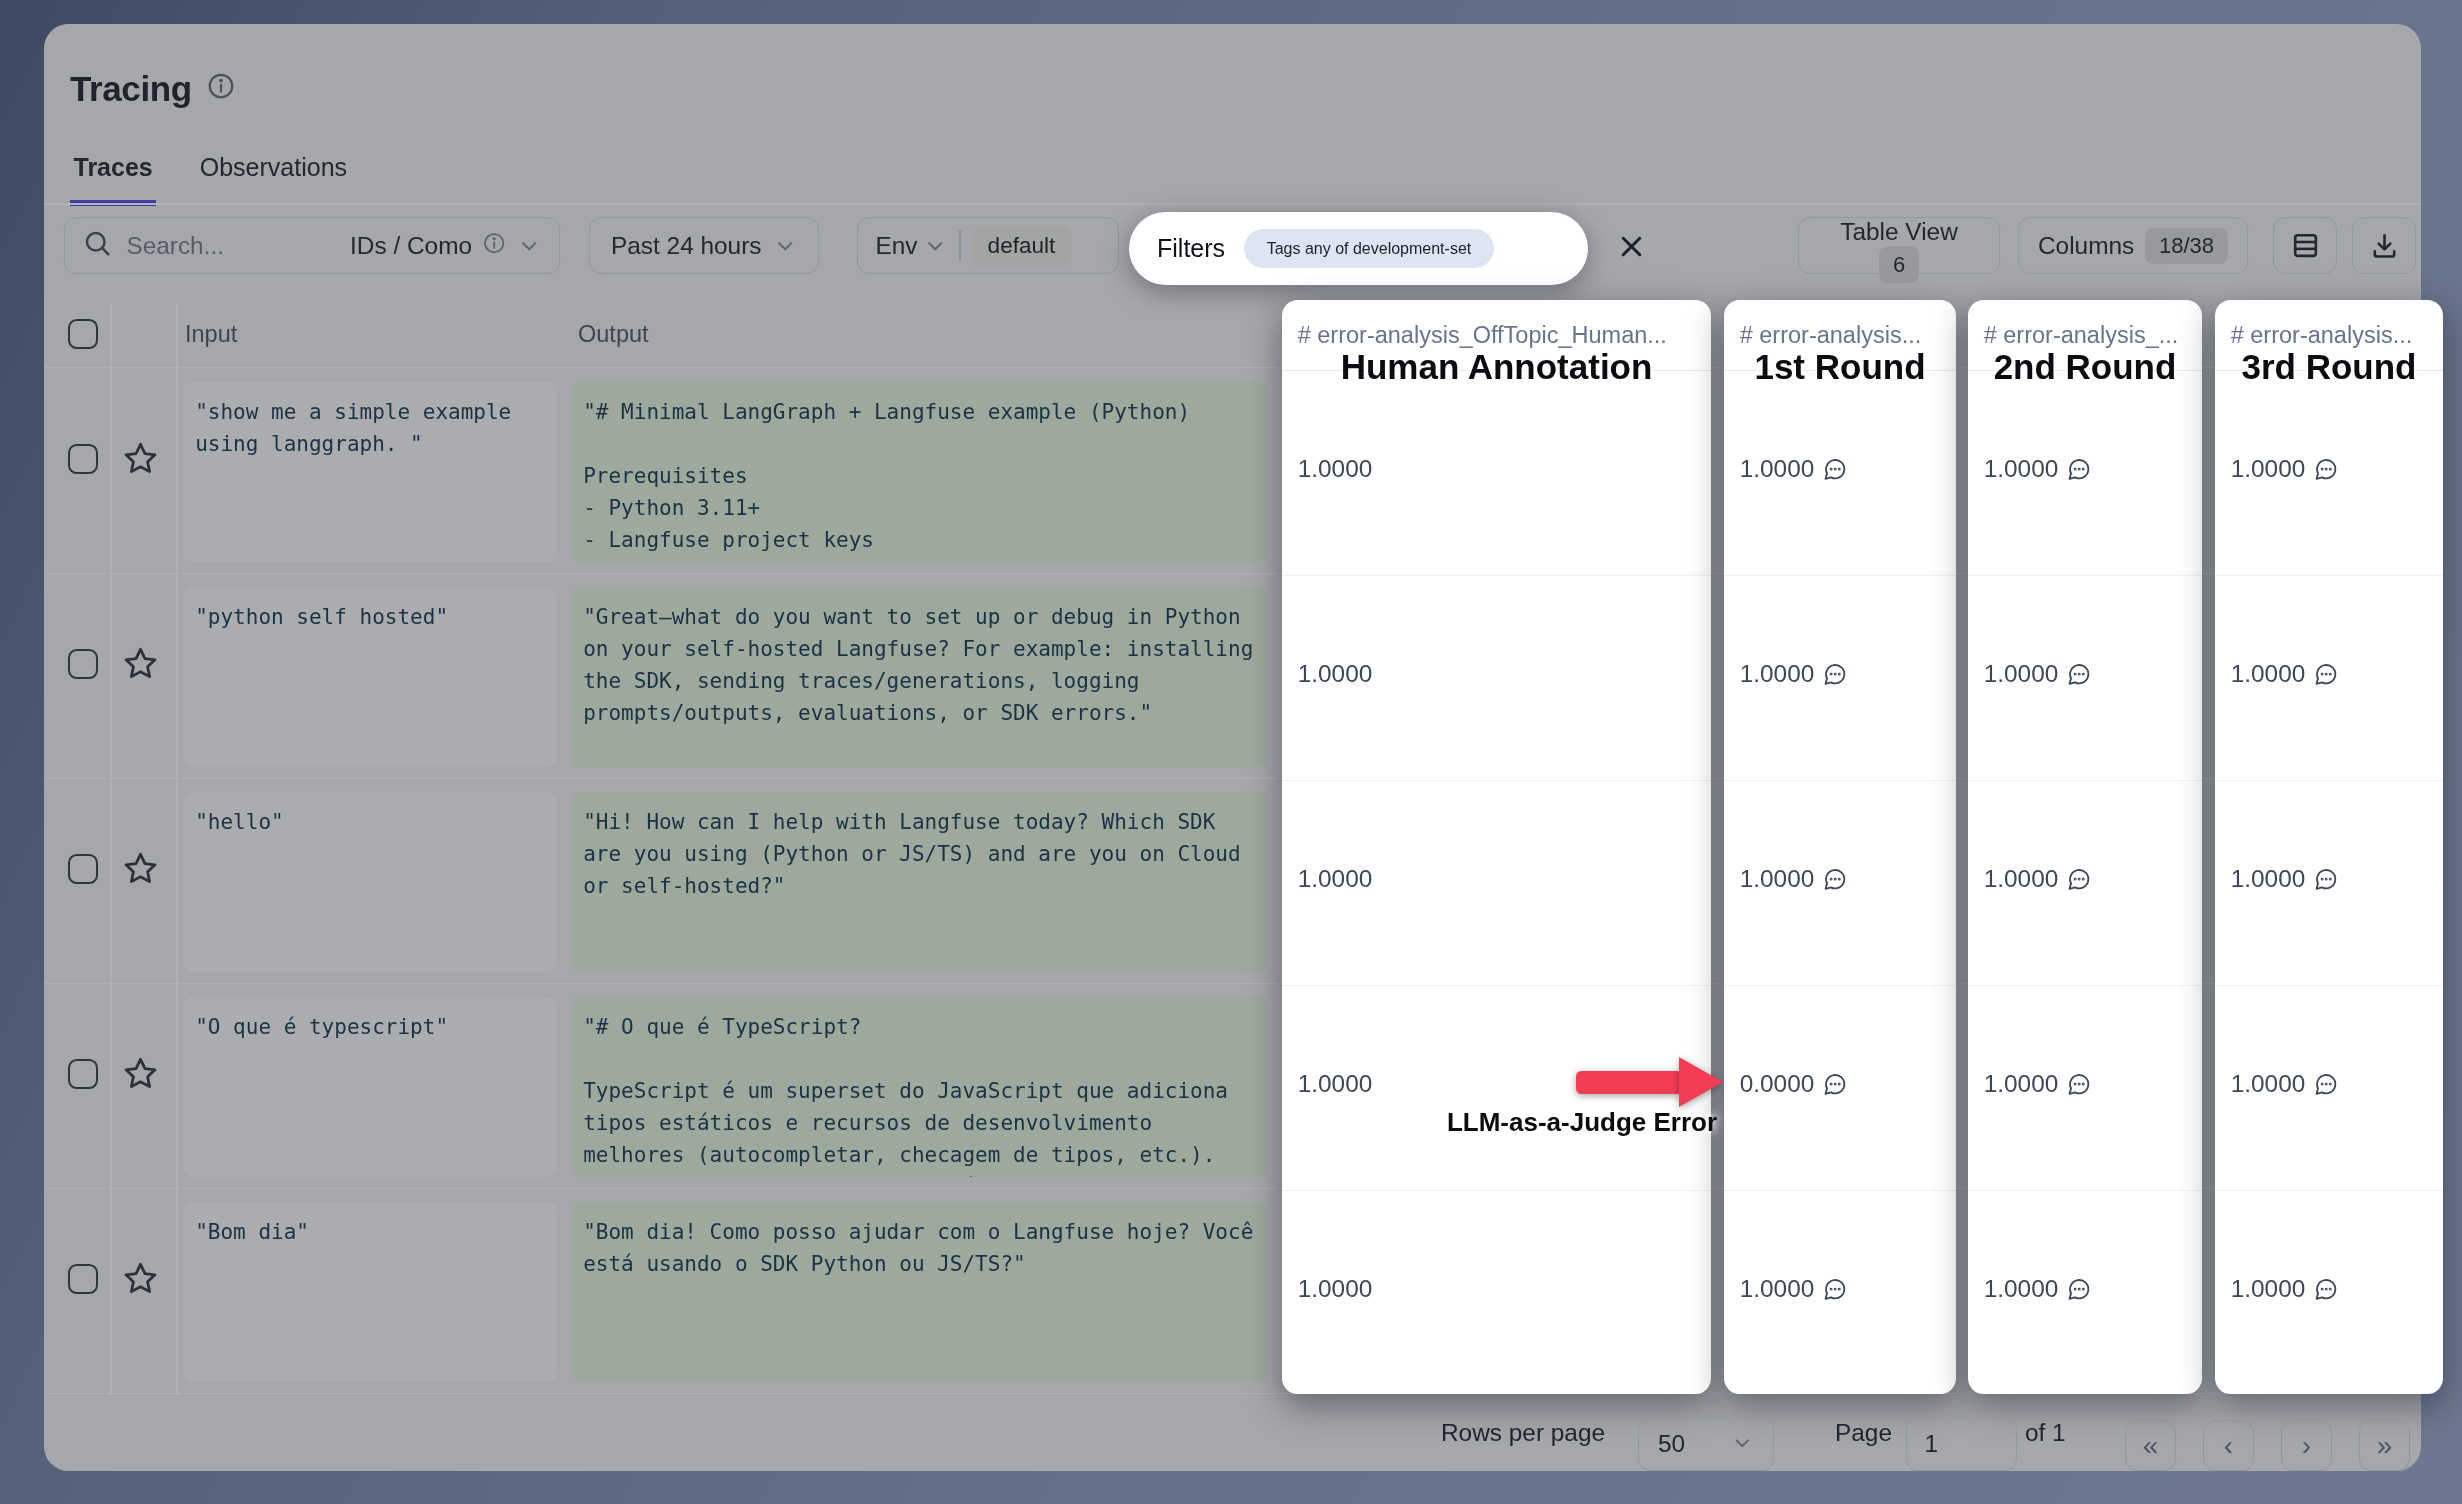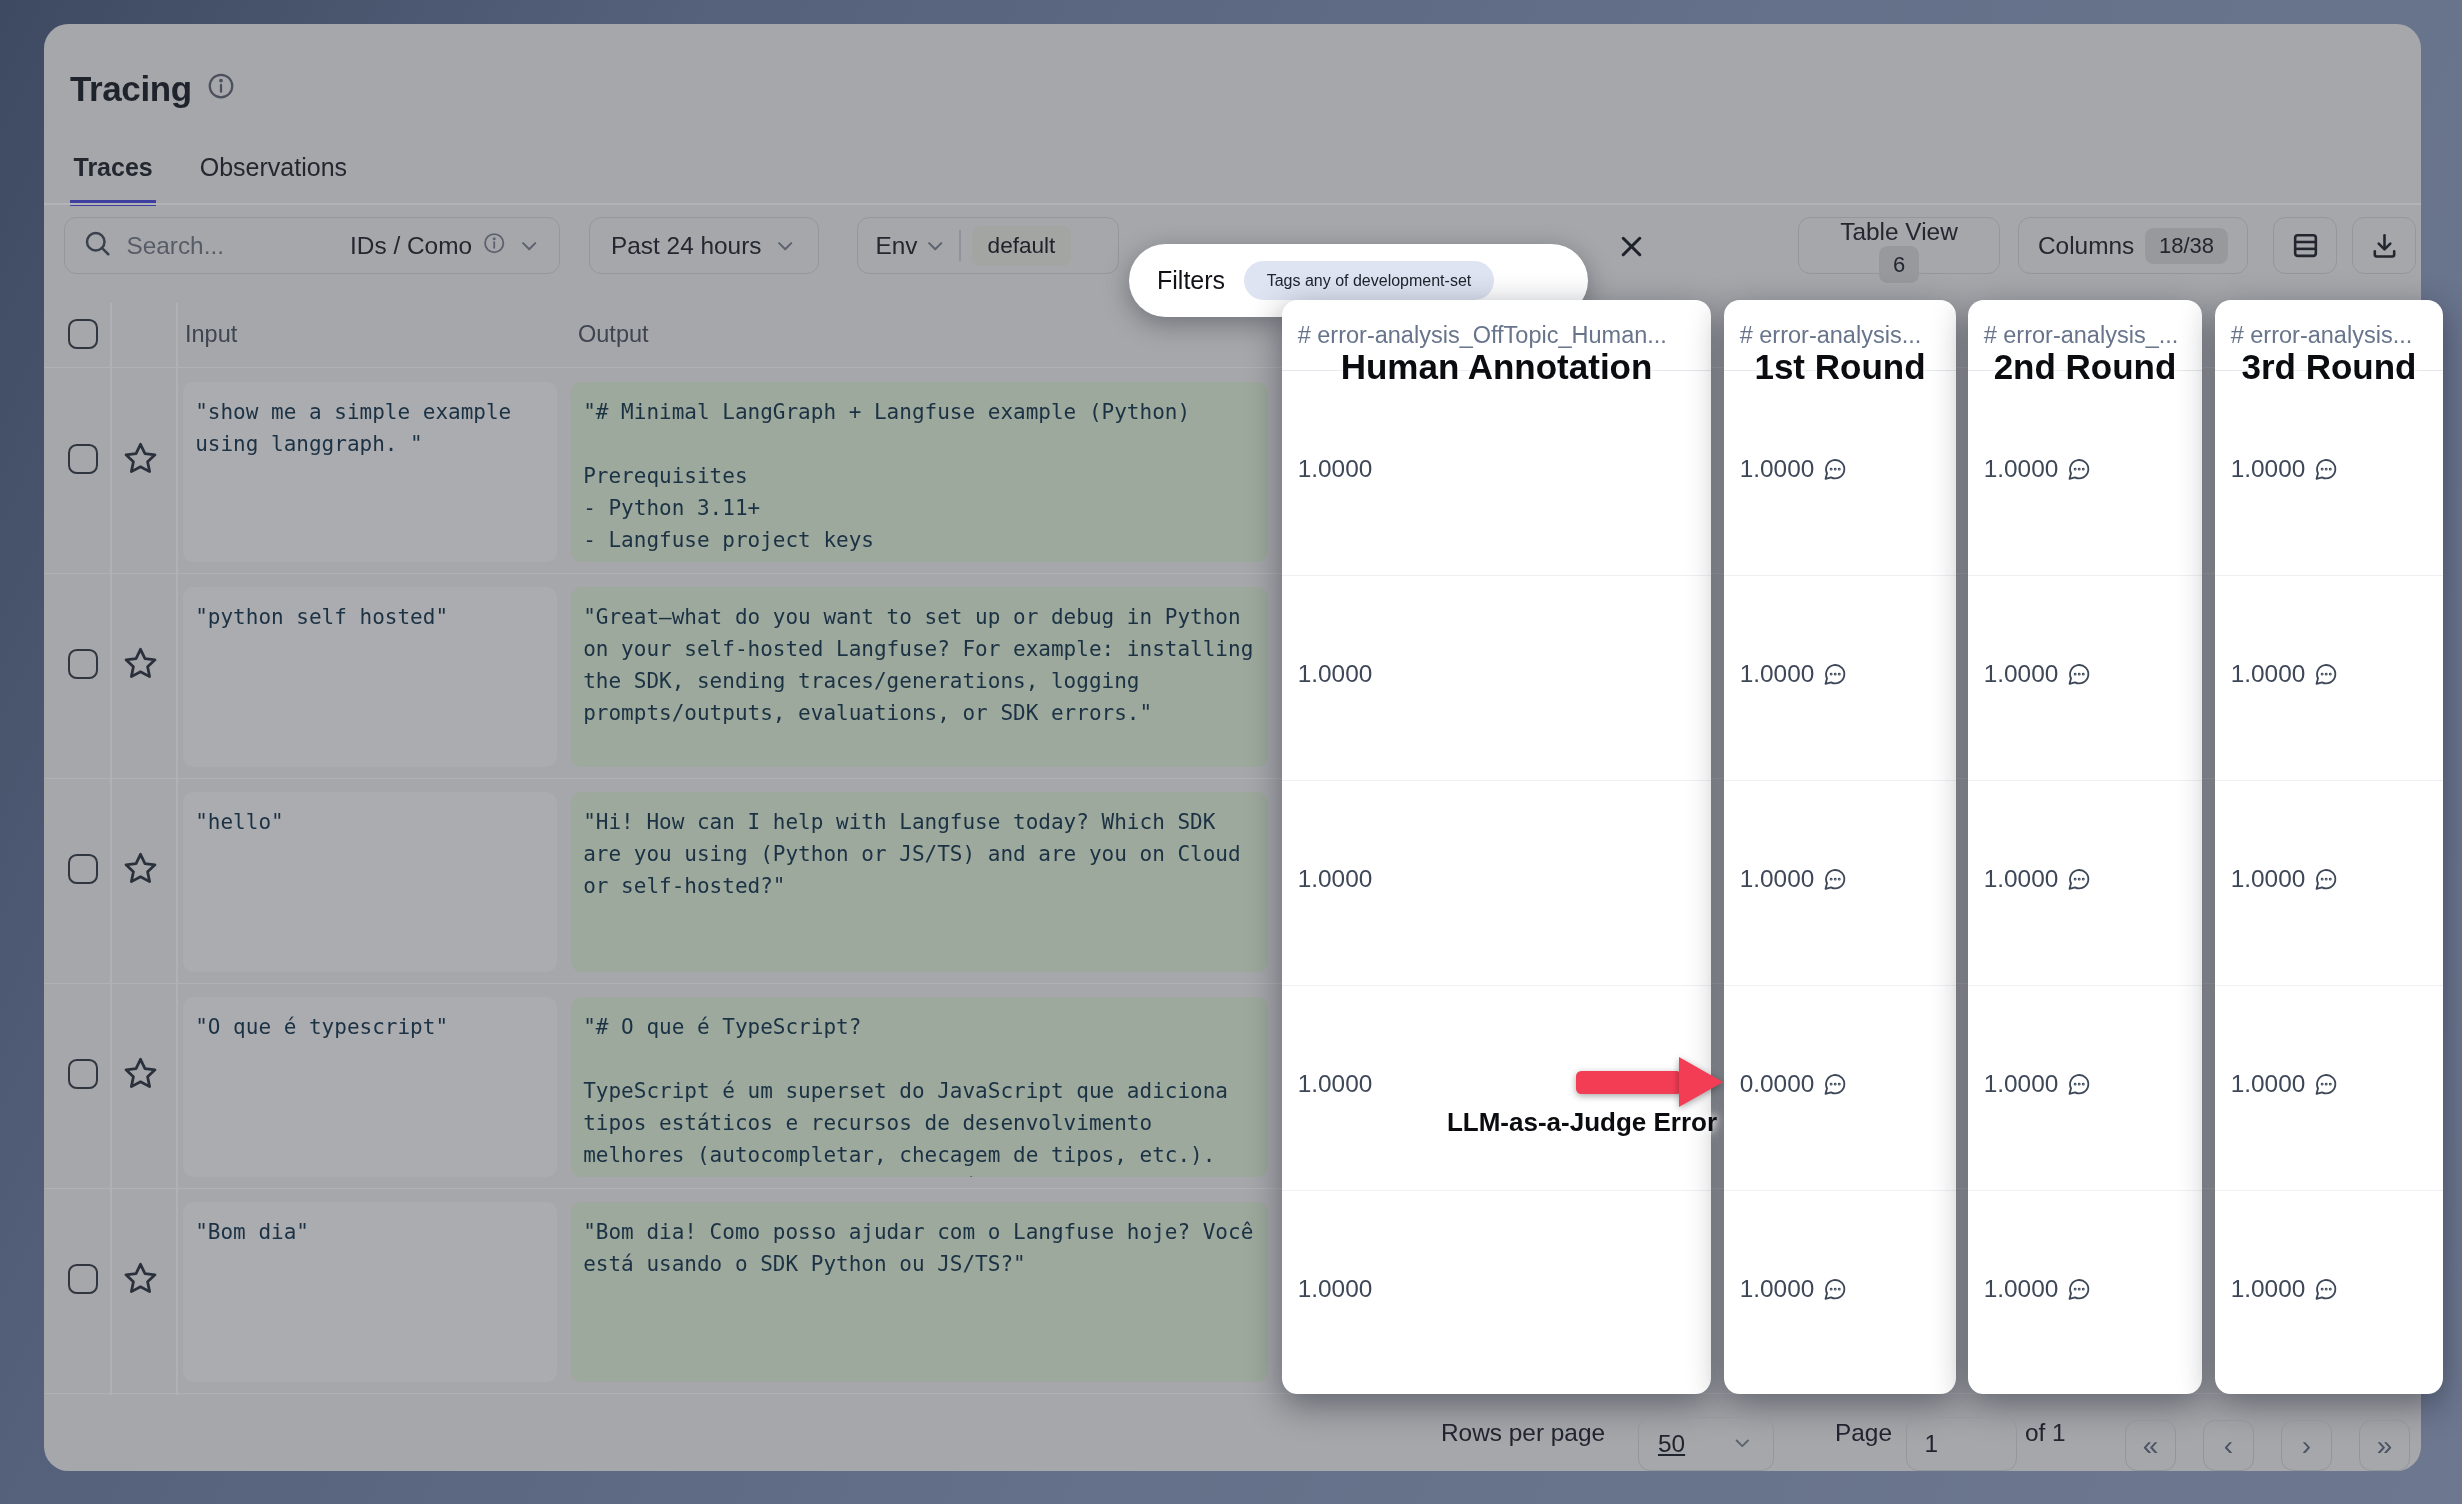--- a/index.html
+++ b/index.html
@@ -28,21 +28,21 @@
   .muted { color:#575d68; }
   .badge { background:#97999d; border-radius:8.7px; padding:5.2px 14px; font-size:22px; color:#22262e; }
   .chev { stroke:#5c636e; }
   .searchbox { left:20px; width:496px; padding:0 17.4px; gap:14px; }
   .search-mode { margin-left:auto; display:flex; align-items:center; gap:10.4px; }
   .timebox { left:545px; width:230px; padding:0 21px; justify-content:space-between; }
   .envbox { left:813px; width:262px; padding:0 17.4px; gap:6px; }
   .env-sep { width:1.7px; height:31px; background:#8f9298; margin:0 5.2px; }
   .env-badge { background:#a2a5a2; border-radius:8.7px; padding:7px 15.7px; font-size:22.6px; color:#1d2129; }
   .filters-pill { position:absolute; left:1085px; top:-5.2px; width:459px; height:73px; background:#ffffff; border-radius:38px;
-    display:flex; align-items:center; gap:19px; padding:0 14px 0 28px; box-shadow:0 7px 26px rgba(15,18,30,.35); font-size:25px; color:#101218; font-weight:500;margin-top:32px; }
+    display:flex; align-items:center; gap:19px; padding:0 14px 0 28px; box-shadow:0 7px 26px rgba(15,18,30,.35); font-size:25px; color:#101218; font-weight:500; }
   .filter-chip { background:#dfe4f2; border-radius:21px; padding:10.4px 22.6px; font-size:16px; color:#20242e; font-weight:400; white-space:nowrap; }
   .xbtn { position:absolute; left:1567px; top:8.7px; width:40px; height:40px; display:flex; align-items:center; justify-content:center; }
   .tvbox { left:1754px; width:202px; padding:0 19px; justify-content:space-between;flex-direction:column; }
   .colbox { left:1974px; width:230px; padding:16px 19px; justify-content:space-between; }
   .iconbtn { display:flex; align-items:center; justify-content:center; }
   .iconbtn svg { stroke:#22262e; }
 
   
   .thead { position:absolute; left:0; top:279px; width:2377px; height:65px; border-bottom:1.7px solid #b0b1b6; }
   .th-label { position:absolute; top:17.4px; font-size:23.5px; color:#3e4550; font-weight:500; }
@@ -410,21 +410,21 @@
       </div>
     </div>
 
   <div class="arrow-shaft"></div>
   <div class="arrow-head"></div>
   <div class="arrow-label">LLM-as-a-Judge Error</div>
 
   <div class="footer">
     <div class="f-abs" style="left:1397px;">Rows per page</div>
     <div class="f-abs" style="left:1594px; top:10.4px;">
-      <div class="f-box" style="width:136px; padding:0 19px; justify-content:space-between;text-decoration:underline;">
+      <div class="f-box" style="width:136px; padding:0 19px; justify-content:space-between;">
         <span>50</span>
         <svg class="chev" width="22.6" height="22.6" viewBox="0 0 24 24" fill="none" stroke-width="2">
             <polyline points="6,9 12,15 18,9" stroke-linecap="round" stroke-linejoin="round"></polyline>
           </svg>
       </div>
     </div>
     <div class="f-abs" style="left:1791px;">Page</div>
     <div class="f-abs" style="left:1862px; top:10.4px;">
       <div class="f-box" style="width:111px; padding:0 17.4px;">
         <span>1</span>

